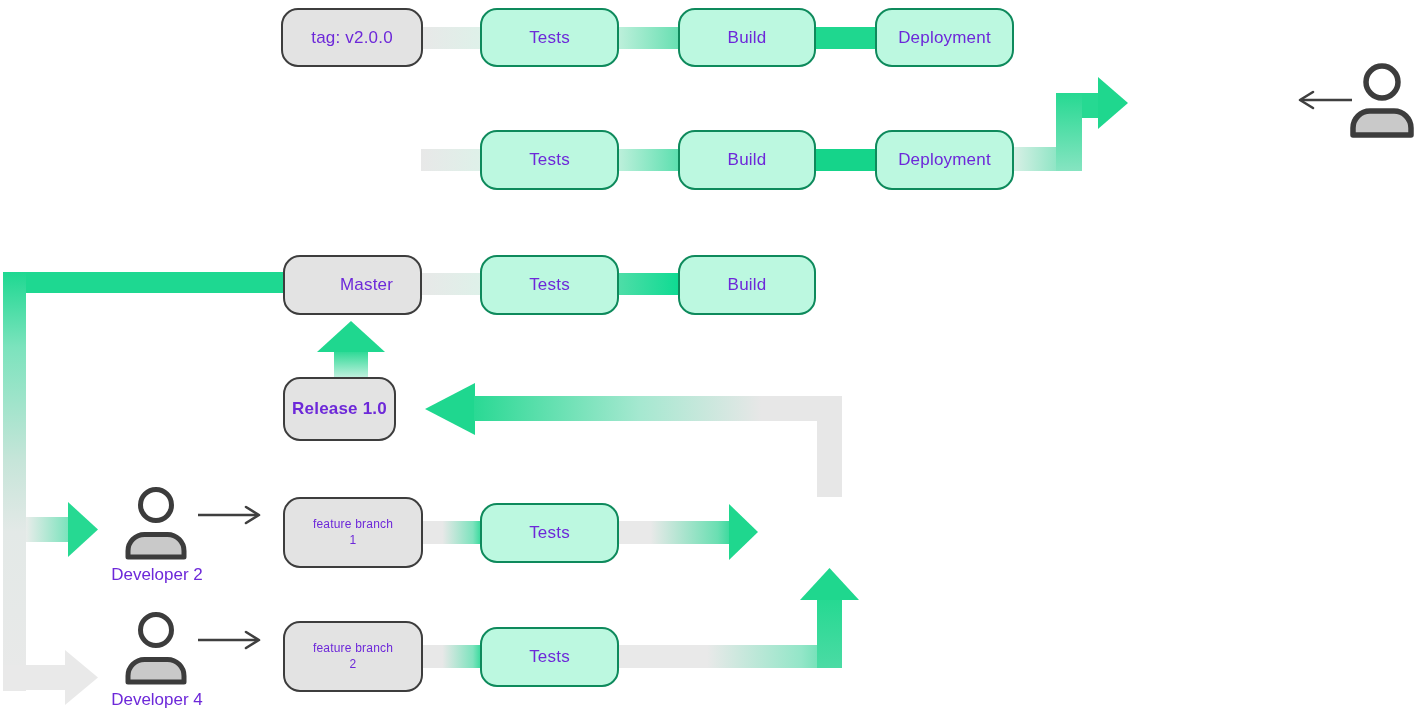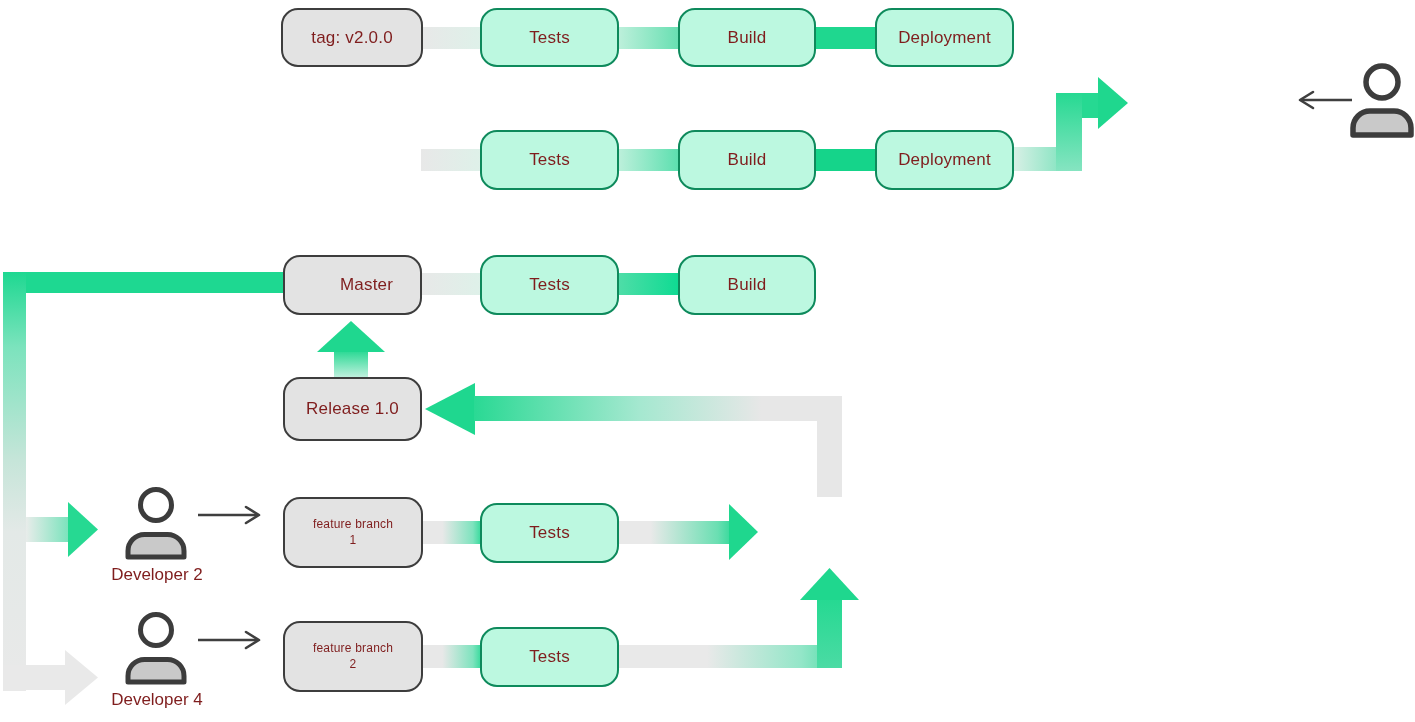--- a/index.html
+++ b/index.html
@@ -1,18 +1,18 @@
 <!DOCTYPE html>
 <html><head>
 <meta charset="utf-8">
 <style>
   html,body{margin:0;padding:0;background:#ffffff;}
   .canvas{
     position:relative;width:1415px;height:722px;background:#ffffff;
-    font-family:"Liberation Sans", sans-serif;color:#7f1d1d;overflow:hidden;
+    font-family:"Liberation Sans", sans-serif;color:#6d28d9;overflow:hidden;
   }
   .node{
     position:absolute;display:flex;align-items:center;justify-content:center;
     text-align:center;border-radius:17px;font-size:17px;letter-spacing:.2px;
     box-sizing:border-box;z-index:2;
   }
   .gray{background:#e3e3e3;border:2.5px solid #3d3d3d;}
   .green{background:#bcf8e0;border:2.5px solid #0e8a5c;}
   .ellipse{border-radius:50%;background:#12d88e;border:2.5px solid #32524a;}
   .band,.head{position:absolute;z-index:1;}
@@ -64,21 +64,21 @@
   
   #master-left-h{left:3px;top:272px;width:280px;height:21px;background:#1ed891;}
   #master-left-v{left:3px;top:272px;width:23px;height:419px;
     background:linear-gradient(180deg,#1ed891 0%,#7ce3bd 18%,#c6e5d9 45%,#e3e9e7 62%,#e9e9e9 100%);}
   #dev1-stem{left:26px;top:517px;width:42px;height:25px;background:linear-gradient(90deg,#e8ecea,#7ce3bd);}
   #dev1-head{left:68px;top:502px;width:30px;height:55px;background:#26d992;}
   #dev2-stem{left:3px;top:665px;width:62px;height:25px;background:#e9e9e9;}
   #dev2-head{left:65px;top:650px;width:33px;height:55px;background:#e9e9e9;}
 
   
-  #release{left:283px;top:377px;width:139px;height:64px;}
+  #release{left:283px;top:377px;width:113px;height:64px;font-weight:bold;}
   #rel-up-stem{left:334px;top:351px;width:34px;height:27px;background:linear-gradient(0deg,#c4f1e0,#2ad994);}
   #rel-up-head{left:317px;top:321px;width:68px;height:31px;background:#1fd78f;}
   #rel-dev-head{left:425px;top:383px;width:50px;height:52px;background:#1fd78f;}
   #rel-dev-h{left:474px;top:396px;width:368px;height:25px;
     background:linear-gradient(90deg,#2ad994 0%,#a5e8d0 45%,#e7e7e7 78%,#e7e7e7 100%);}
   #rel-dev-v{left:817px;top:396px;width:25px;height:101px;background:#e7e7e7;}
 
   
   #icon-dev1{left:124px;top:486px;}
   #label-dev1{left:92px;top:565px;width:130px;}

